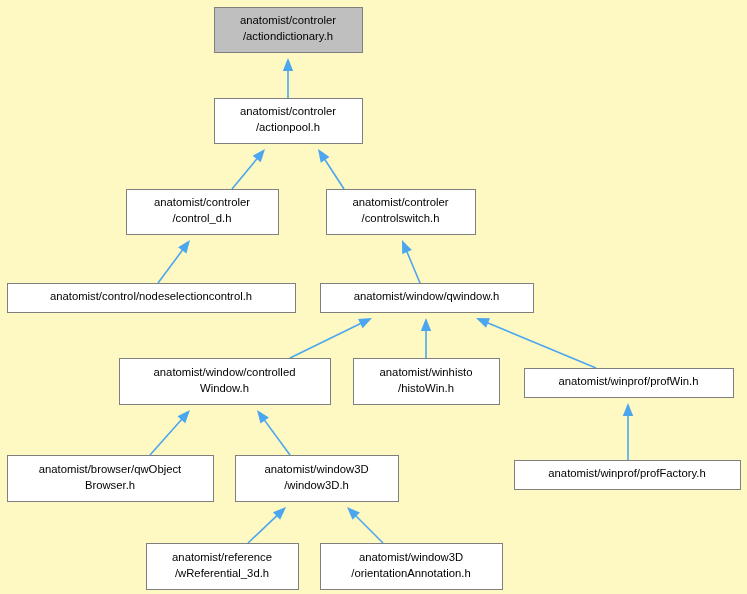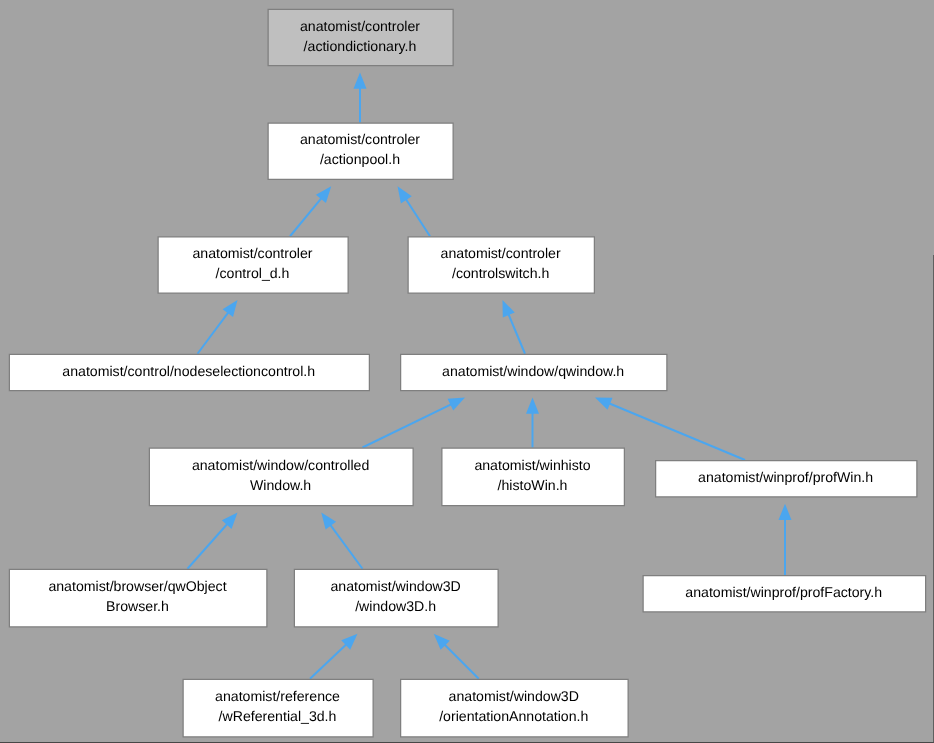--- a/index.html
+++ b/index.html
@@ -10,21 +10,21 @@
   body {
     width: 747px;
     height: 594px;
     overflow: hidden;
     font-family: "Liberation Sans", sans-serif;
   }
   #graph-root {
     position: relative;
     width: 747px;
     height: 594px;
-    background: #a3a3a3;
+    background: #fef9c3;
   }
   svg#graph-canvas {
     position: absolute;
     top: 0;
     left: 0;
     width: 747px;
     height: 594px;
     display: block;
   }
   .node-box {

